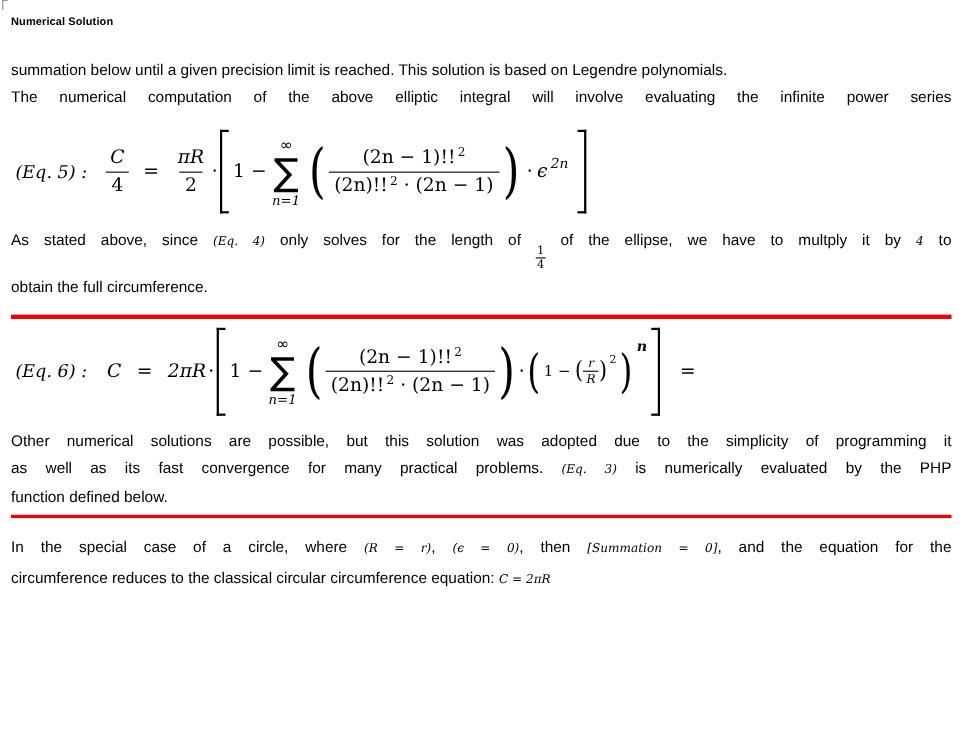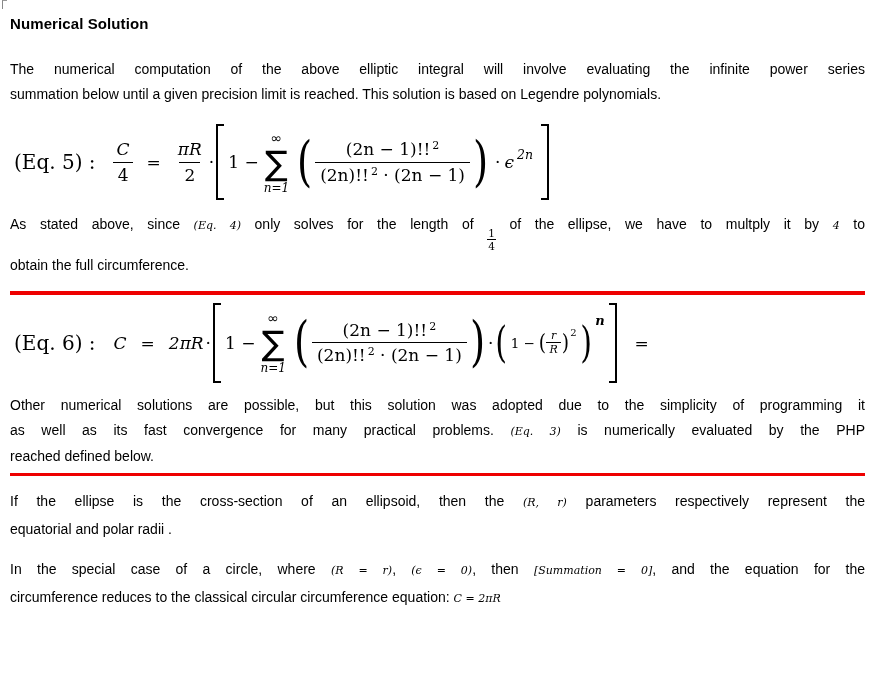--- a/index.html
+++ b/index.html
@@ -8,21 +8,21 @@
     width: 875px; height: 684px; overflow: hidden; position: relative;
     font-family: "Liberation Sans", sans-serif; color: #000;
   }
   .page { padding: 0 10px 0 10px; }
 
   .corner-mark {
     position: absolute; left: 2px; top: 0; width: 5px; height: 9px;
     border-left: 1px solid #888; border-top: 1px solid #999;
   }
 
-  .title { font-size: 15px; font-weight: bold; margin-top: 15px; letter-spacing: 0.1px; }
+  .title { font-size: 10px; font-weight: bold; margin-top: 15px; letter-spacing: 0.1px; }
 
   
   .p   { font-size: 14px; line-height: 25px; }
   .p.wide { line-height: 27px; }
   .line { text-align: justify; text-justify: inter-word; }
   .line.jl { text-align-last: justify; }
   .line.left { text-align: left; text-align-last: left; }
 
   
   .m { font-family: "DejaVu Serif", "DejaVu Sans", serif; font-style: italic; font-size: 11px; }
@@ -33,21 +33,21 @@
            line-height: 1.15; font-style: normal; }
   .ifrac .fden { border-top: 1px solid #000; padding: 0 1px; }
 
   .redline { height: 3.5px; margin-top: 12px; }
 
   
   .eq { display: flex; align-items: center;
         font-family: "DejaVu Serif", "DejaVu Sans", serif; font-size: 17px; }
   .eq5row { height: 82px; margin-top: 14px; }
   .eq6row { height: 86px; margin-top: 5px; }
-  .eqlabel { font-size: 20px; margin-left: 4px; white-space: pre; }
+  .eqlabel { font-style: italic; font-size: 16px; margin-left: 4px; white-space: pre; }
   .it { font-style: italic; }
   .up { font-style: normal; }
 
   .frac { display: inline-flex; flex-direction: column; align-items: center;
           text-align: center; line-height: 1.3; }
   .frac .fnum { padding: 0 5px 1px; white-space: nowrap; }
   .frac .fden { border-top: 1.5px solid #000; padding: 1px 5px 0; white-space: nowrap; }
 
   .sum { display: inline-flex; flex-direction: column; align-items: center;
          line-height: 1; margin: 0 5px; }
@@ -98,22 +98,22 @@
 </head>
 <body>
 
 <div class="corner-mark"></div>
 
 <div class="page">
 
   <div class="title">Numerical Solution</div>
 
   <div class="p mt-p1">
+    <div class="line left">summation below until a given precision limit is reached.  This solution is based on Legendre polynomials.</div>
     <div class="line jl">The numerical computation of the above elliptic integral will involve evaluating the infinite power series</div>
-    <div class="line left">summation below until a given precision limit is reached.  This solution is based on Legendre polynomials.</div>
   </div>
 
 
   <div class="eq eq5row">
     <span class="eqlabel">(Eq. 5) :</span>
     <span class="frac g16">
       <span class="fnum it">C</span>
       <span class="fden up">4</span>
     </span>
     <span class="up g12">=</span>
@@ -190,31 +190,25 @@
     <span class="supn">n</span>
     <span class="sqb r g4"></span>
     <span class="up g18">=</span>
   </div>
 
   <div class="p mt-p4">
     <div class="line jl">Other numerical solutions are possible, but this solution was adopted due to the simplicity of programming it</div>
     <div class="line jl">
       <span>as well as its fast convergence for many practical problems.  </span><span class="m">(Eq. 3)</span><span> is numerically evaluated by the PHP</span>
     </div>
-    <div class="line left">reached defined below.</div>
+    <div class="line left">function defined below.</div>
   </div>
 
   <div class="redline mt-hr2" style="background: rgb(238, 0, 0);"></div>
 
-  <div class="p wide mt-p5">
-    <div class="line jl">
-      <span>If the ellipse is the cross-section of an ellipsoid, then the </span><span class="m">(R, r)</span><span> parameters respectively represent the</span>
-    </div>
-    <div class="line left">equatorial and polar radii .</div>
-  </div>
 
   <div class="p wide mt-p6">
     <div class="line jl">
       <span>In the special case of a circle, where </span><span class="m">(R = r)</span><span>, </span><span class="m">(ϵ = 0)</span><span>, then </span><span class="m">[Summation = 0]</span><span>, and the equation for the</span>
     </div>
     <div class="line left">
       <span>circumference reduces to the classical circular circumference equation:   </span><span class="m">C = 2πR</span>
     </div>
   </div>
 

